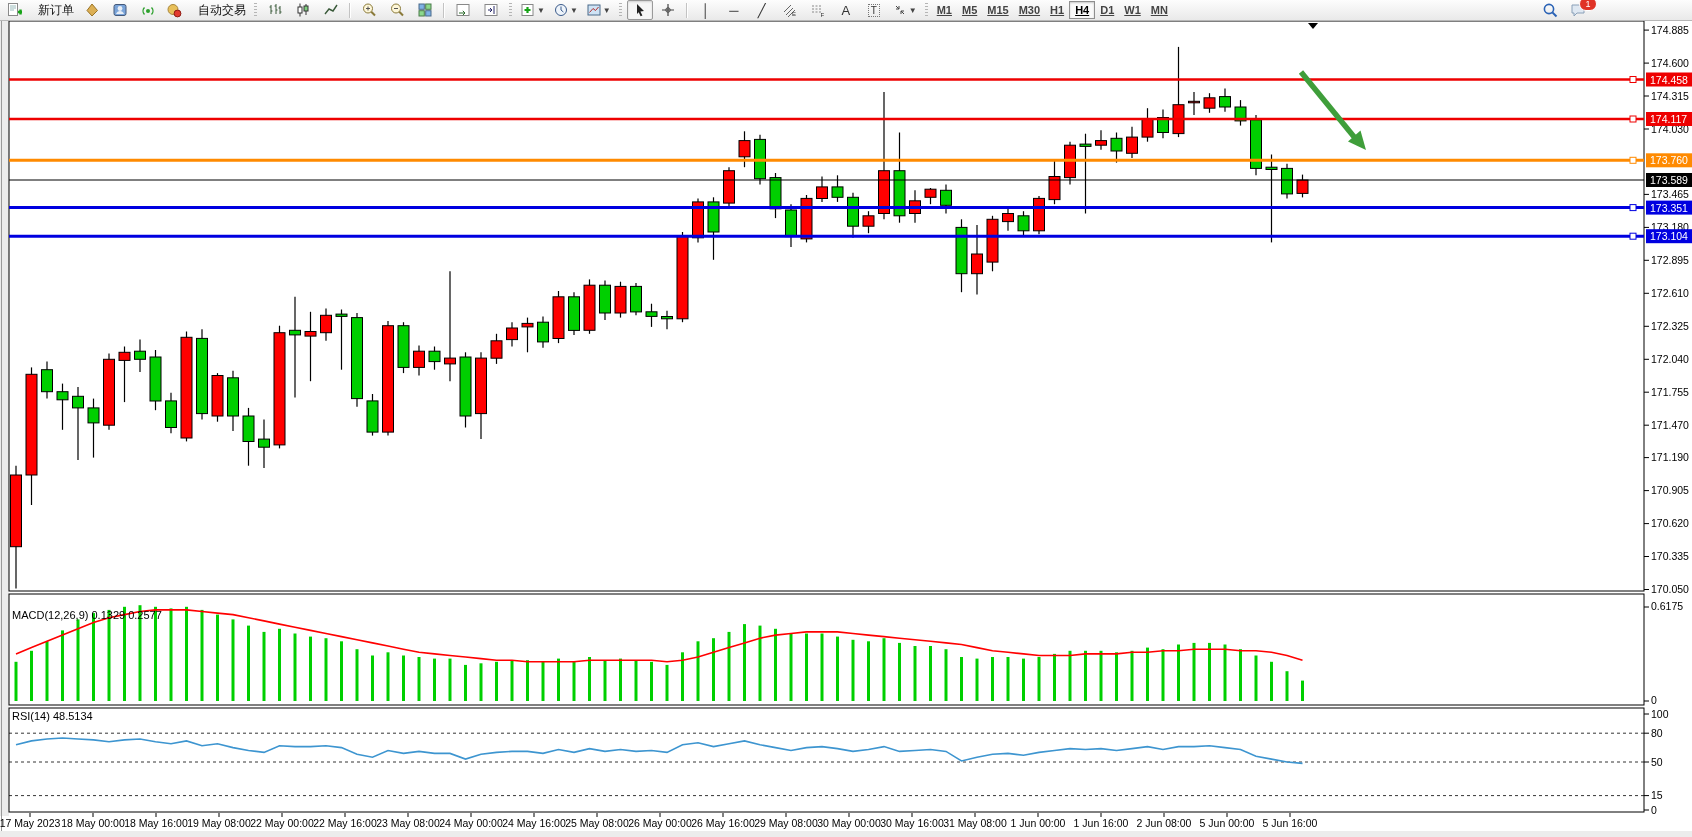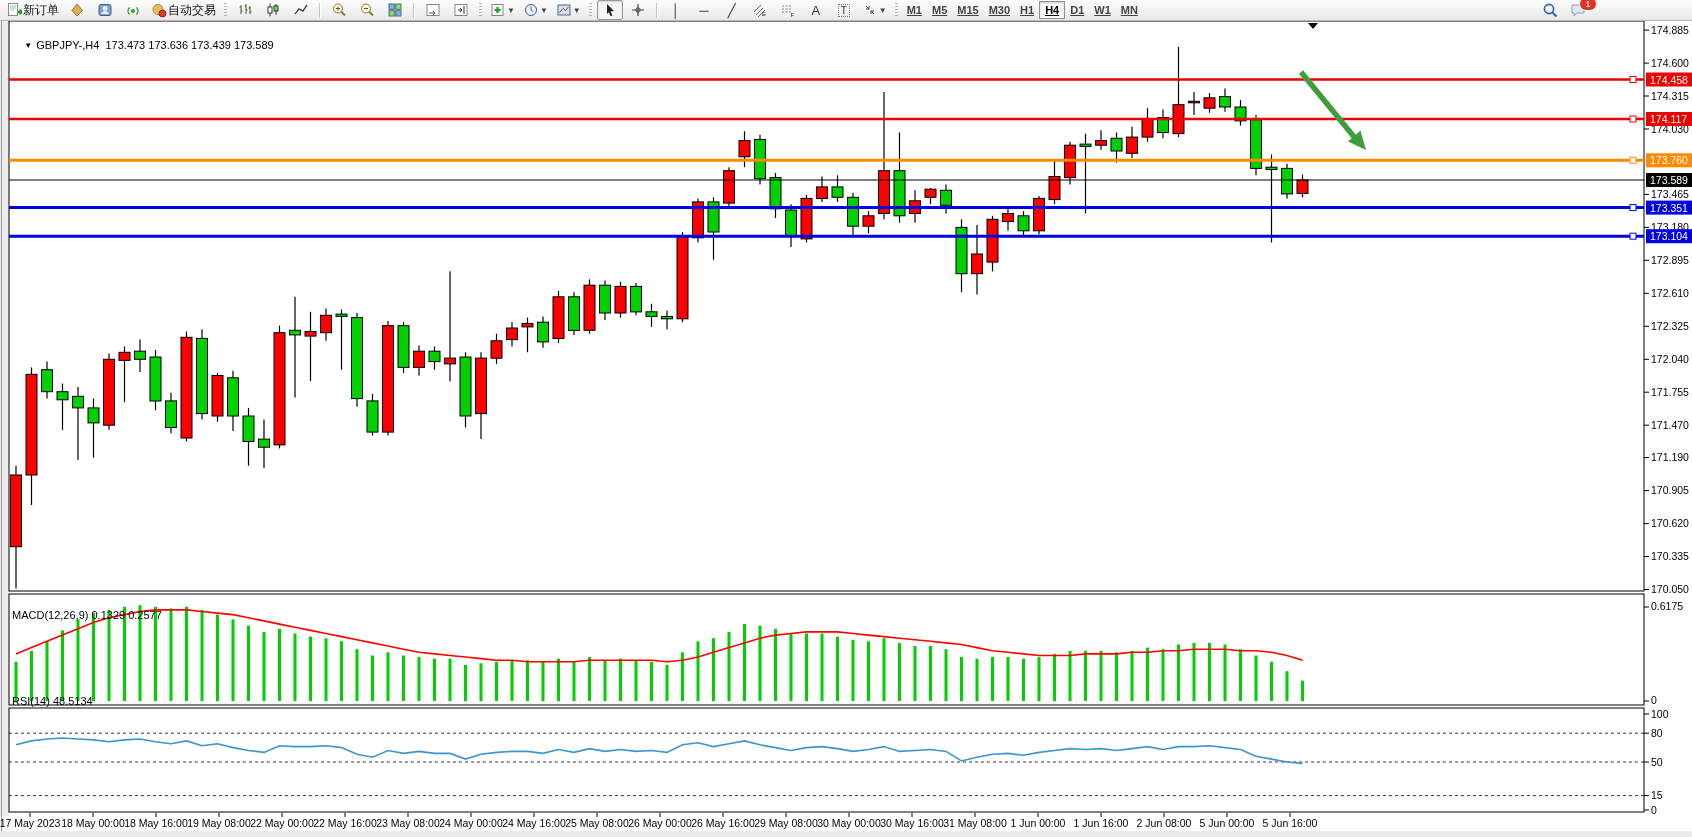--- a/index.html
+++ b/index.html
@@ -5,21 +5,21 @@
   html,body{margin:0;padding:0;}
   body{width:1692px;height:837px;position:relative;overflow:hidden;background:#ffffff;
        font-family:"Liberation Sans","DejaVu Sans",sans-serif;}
   
   .toolbar{height:20px;display:flex;align-items:center;background:linear-gradient(#fdfdfd,#e9e9e9);
            border-bottom:1px solid #b7b7b7;padding-left:2px;position:relative;z-index:5;}
   .tbtn{height:18px;min-width:20px;display:inline-flex;align-items:center;justify-content:center;
         font-size:12px;color:#222;margin:0 1px;padding:0 2px;border:1px solid transparent;border-radius:2px;}
   .tbtn.pressed{background:#f6f6f6;border:1px solid #9a9a9a;box-shadow:inset 0 1px 2px rgba(0,0,0,.15);}
   .tbtn svg{display:block;}
-  .tlabel{margin-left:1px;font-size:12px;color:#111;}
+  .tlabel{margin-left:16px;font-size:12px;color:#111;}
   .sep{width:1px;height:15px;background:#c3c3c3;border-right:1px solid #fff;margin:0 4px;}
   .grip{width:3px;height:15px;margin:0 4px;
         background:repeating-linear-gradient(180deg,#b5b5b5 0 1px,transparent 1px 3px);}
   .glyph{font-size:13px;line-height:13px;color:#333;}
   .tf{font-size:11px;font-weight:bold;color:#444;padding:0 5px;height:16px;display:flex;align-items:center;text-decoration:underline;}
   .tf.active{background:#fafafa;border:1px solid #8f8f8f;box-shadow:inset 0 1px 2px rgba(0,0,0,.2);color:#000;}
   .caret{font-size:8px;color:#444;margin-left:1px;}
   .right-tools{margin-left:auto;margin-right:100px;display:flex;align-items:center;}
   .badge{position:absolute;top:-4px;right:-7px;background:#e03226;color:#fff;border-radius:8px;
          font-size:9px;min-width:12px;height:12px;display:flex;align-items:center;justify-content:center;
@@ -642,18 +642,15 @@
       <text x="1038" y="827" font-size="10.5" text-anchor="middle" fill="#000">1 Jun 00:00</text>
       <line x1="1101" y1="813" x2="1101" y2="817" stroke="#000"></line>
       <text x="1101" y="827" font-size="10.5" text-anchor="middle" fill="#000">1 Jun 16:00</text>
       <line x1="1164" y1="813" x2="1164" y2="817" stroke="#000"></line>
       <text x="1164" y="827" font-size="10.5" text-anchor="middle" fill="#000">2 Jun 08:00</text>
       <line x1="1227" y1="813" x2="1227" y2="817" stroke="#000"></line>
       <text x="1227" y="827" font-size="10.5" text-anchor="middle" fill="#000">5 Jun 00:00</text>
       <line x1="1290" y1="813" x2="1290" y2="817" stroke="#000"></line>
       <text x="1290" y="827" font-size="10.5" text-anchor="middle" fill="#000">5 Jun 16:00</text>
     </svg>
-  <div class="overlay" style="top:7px;left:12px;">
-    <span class="tri">▼</span><span>GBPJPY-,H4</span><span>  </span><span>173.473 173.636 173.439 173.589</span>
-  </div>
   <div class="overlay" style="top:589px;left:12px;">MACD(12,26,9) 0.1329 0.2577</div>
-  <div class="overlay" style="top:675px;left:12px;">RSI(14) 48.5134</div>
+  <div class="overlay" style="top:690px;left:12px;">RSI(14) 48.5134</div>
 </div>
 
 </body></html>

